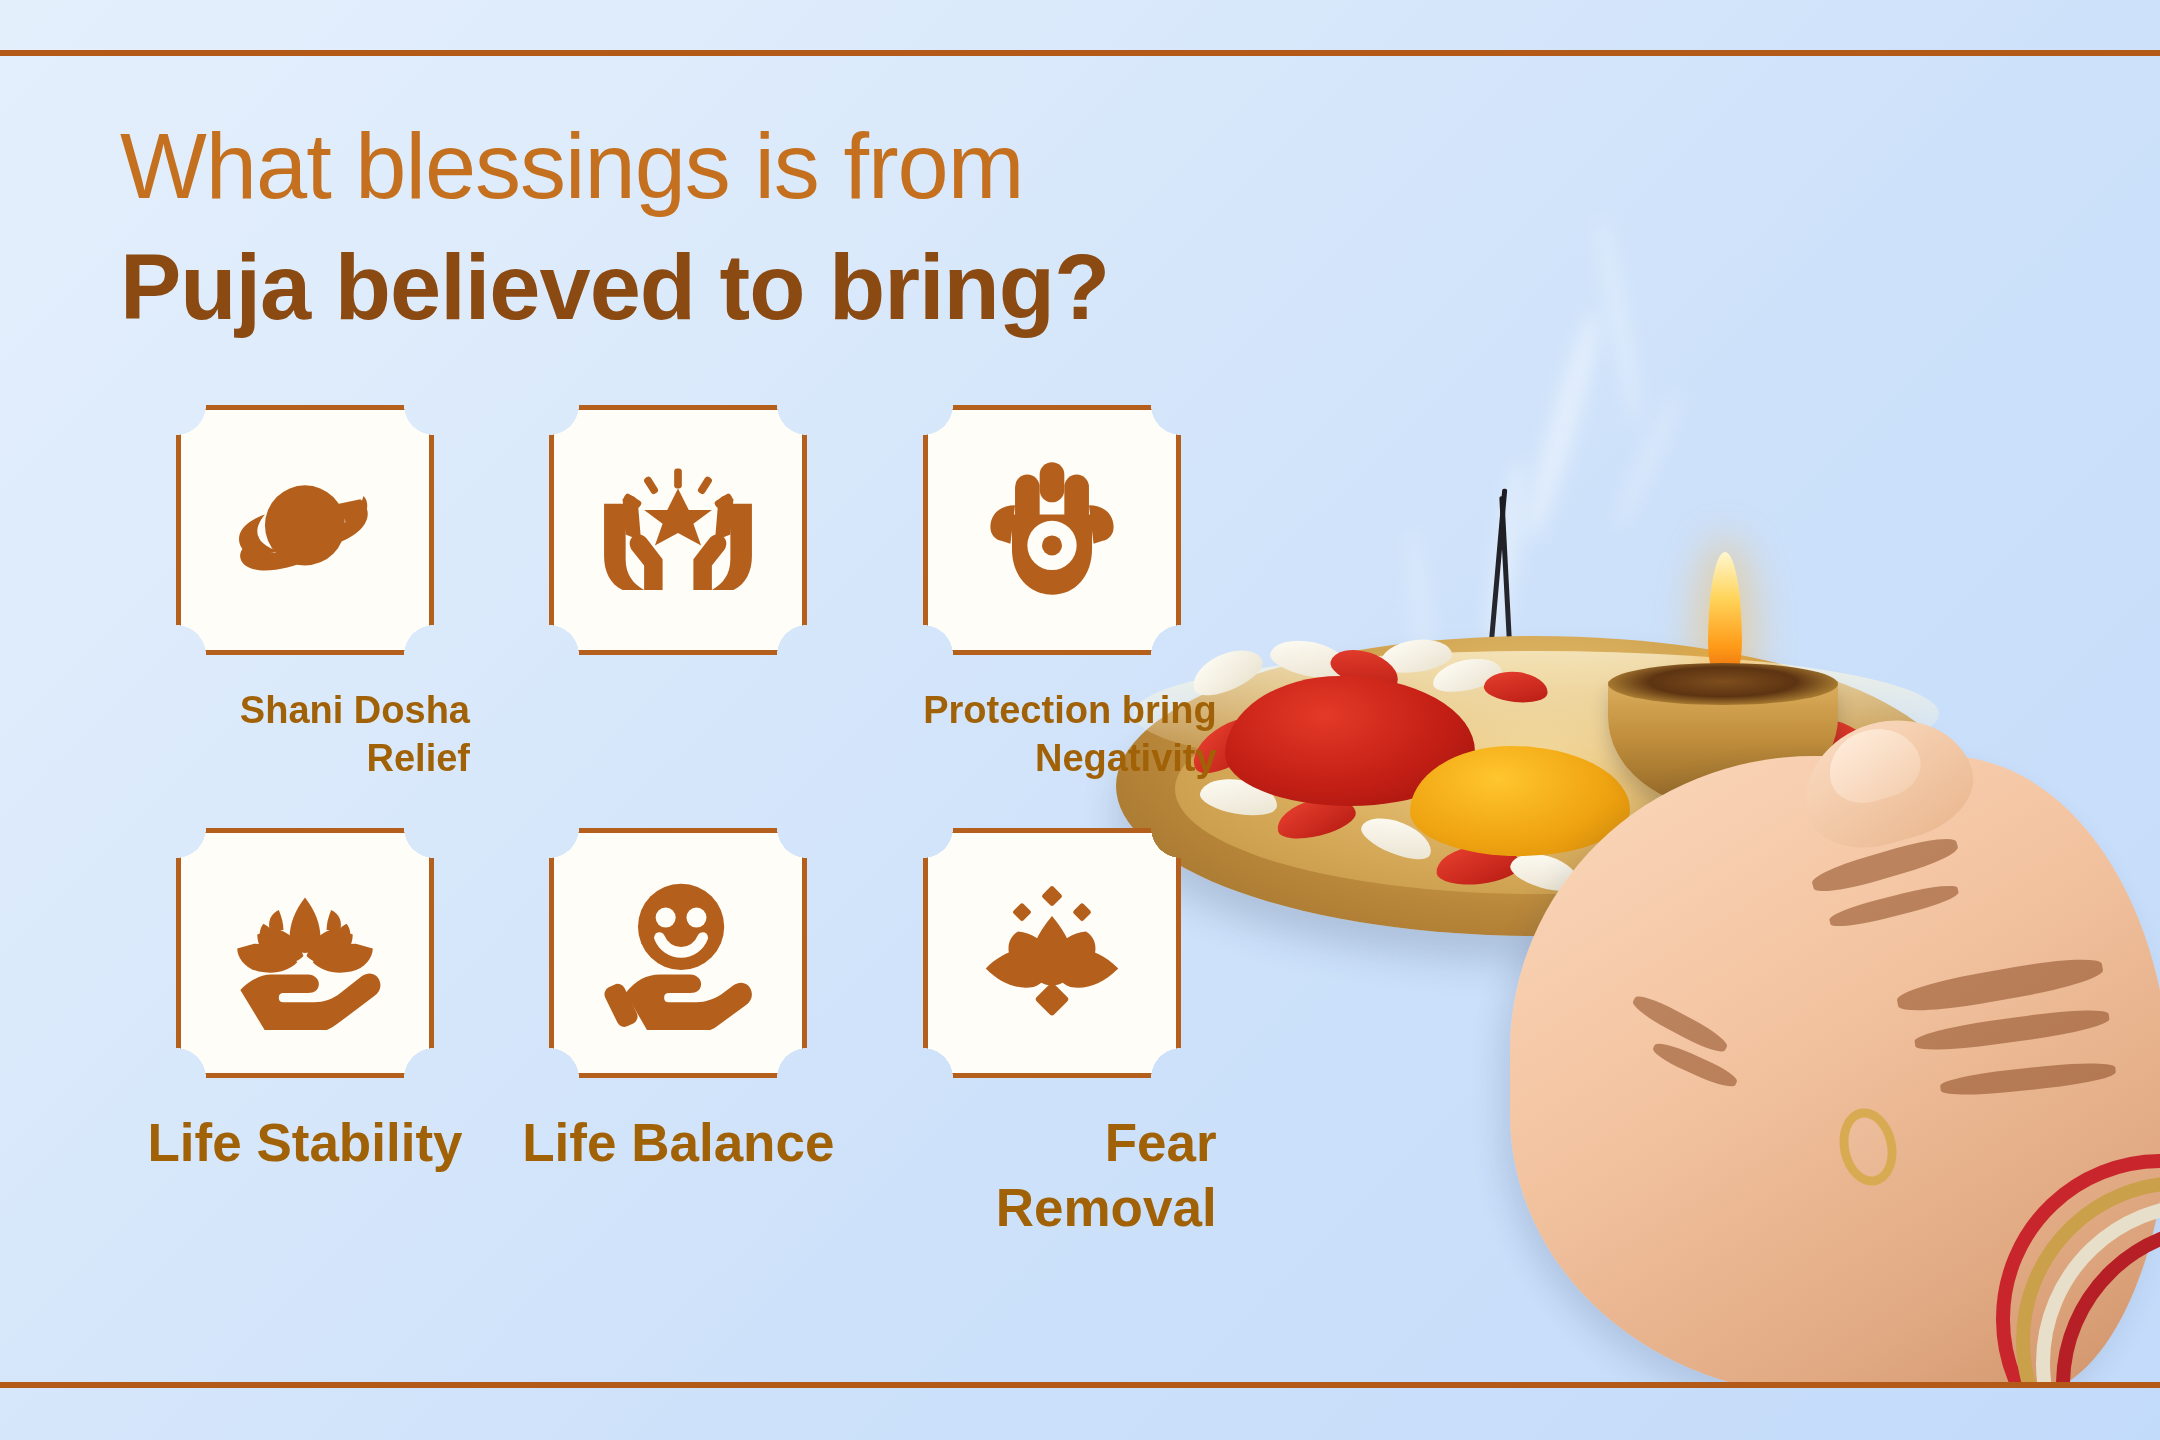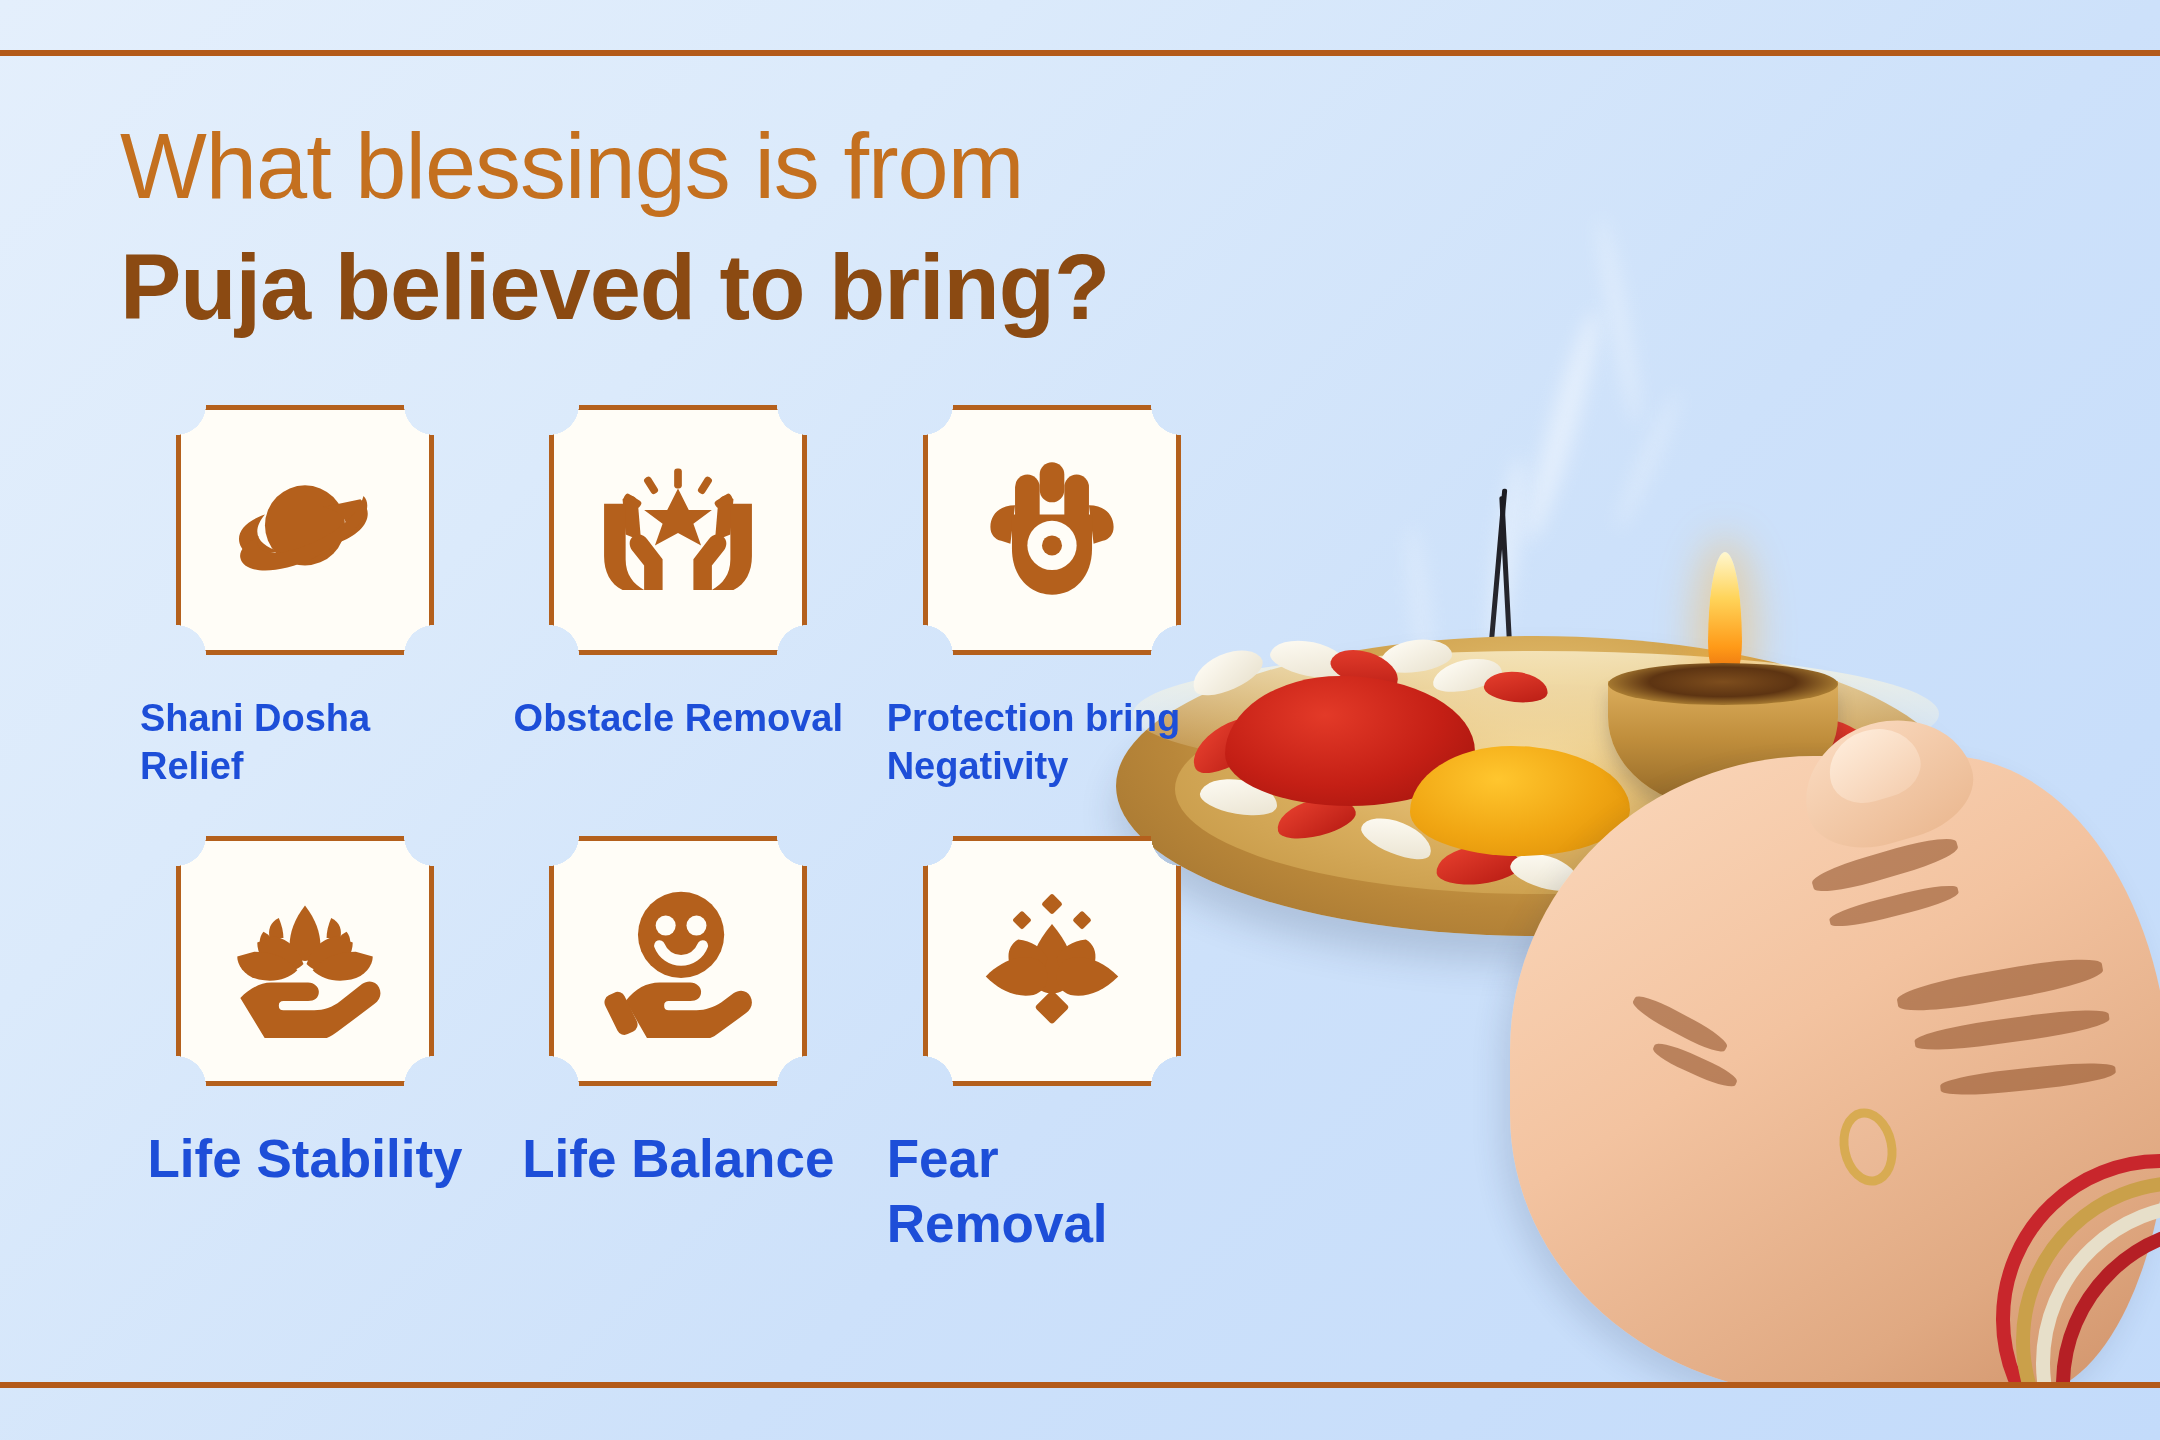--- a/index.html
+++ b/index.html
@@ -165,22 +165,22 @@
       radial-gradient(circle var(--n) at 100% 100%,  transparent 99%, #000 100%) 100% 100%/50% 50% no-repeat;
             mask:
       radial-gradient(circle var(--n) at 0 0,        transparent 99%, #000 100%) 0 0/50% 50% no-repeat,
       radial-gradient(circle var(--n) at 100% 0,     transparent 99%, #000 100%) 100% 0/50% 50% no-repeat,
       radial-gradient(circle var(--n) at 0 100%,     transparent 99%, #000 100%) 0 100%/50% 50% no-repeat,
       radial-gradient(circle var(--n) at 100% 100%,  transparent 99%, #000 100%) 100% 100%/50% 50% no-repeat;
   }
   .card svg{ width:154px; height:154px; display:block; }
 
   .cap{
-    margin-top:40px; text-align:left;
-    font-size:38px; font-weight:600; line-height:1.24; color:#1d4ed8;
+    margin-top:32px; text-align:right;
+    font-size:38px; font-weight:600; line-height:1.24; color:#a16207;
     max-width:330px;
   }
   .row2 .cap{ font-size:53px; }
 </style>
 </head>
 <body>
 
 <div class="rule top"></div>
 <div class="rule bottom"></div>
 
@@ -281,21 +281,20 @@
             <path d="M50 23 L57 37 L72 37 L60 46 L65 60 L50 52 L35 60 L40 46 L28 37 L43 37 Z"></path>
             <path d="M14 30 c4-4 9-3 10 3 l2 24 -10 -4 z"></path>
             <path d="M14 33 l0 36 c0 10 5 16 12 20 l0 -16 -8 -10 c-2-3 -2-7 1-9 3-2 7-1 9 2
                      l10 13 0 20 -26 0 c-8 -4 -12 -12 -12 -22 l0 -34 z" transform="translate(2,0)"></path>
             <path d="M86 30 c-4-4-9-3-10 3 l-2 24 10-4 z"></path>
             <path d="M86 33 l0 36 c0 10 -5 16 -12 20 l0 -16 8 -10 c2-3 2-7 -1-9 -3-2 -7-1 -9 2
                      l-10 13 0 20 26 0 c8 -4 12 -12 12 -22 l0 -34 z" transform="translate(-2,0)"></path>
           </g>
         </svg>
       </div>
-      <div class="cap">Obstacle Removal</div>
     </div>
 
     <div class="cell">
       <div class="card">
         <svg viewBox="0 0 100 100">
           <g fill="#b4601c">
             <rect x="42" y="6" width="16" height="26" rx="8"></rect>
             <rect x="26" y="14" width="16" height="34" rx="8"></rect>
             <rect x="58" y="14" width="16" height="34" rx="8"></rect>
             <path d="M26 34 c-10 0 -16 6 -16 14 0 5 3 8 7 9 l6 2 z"></path>

